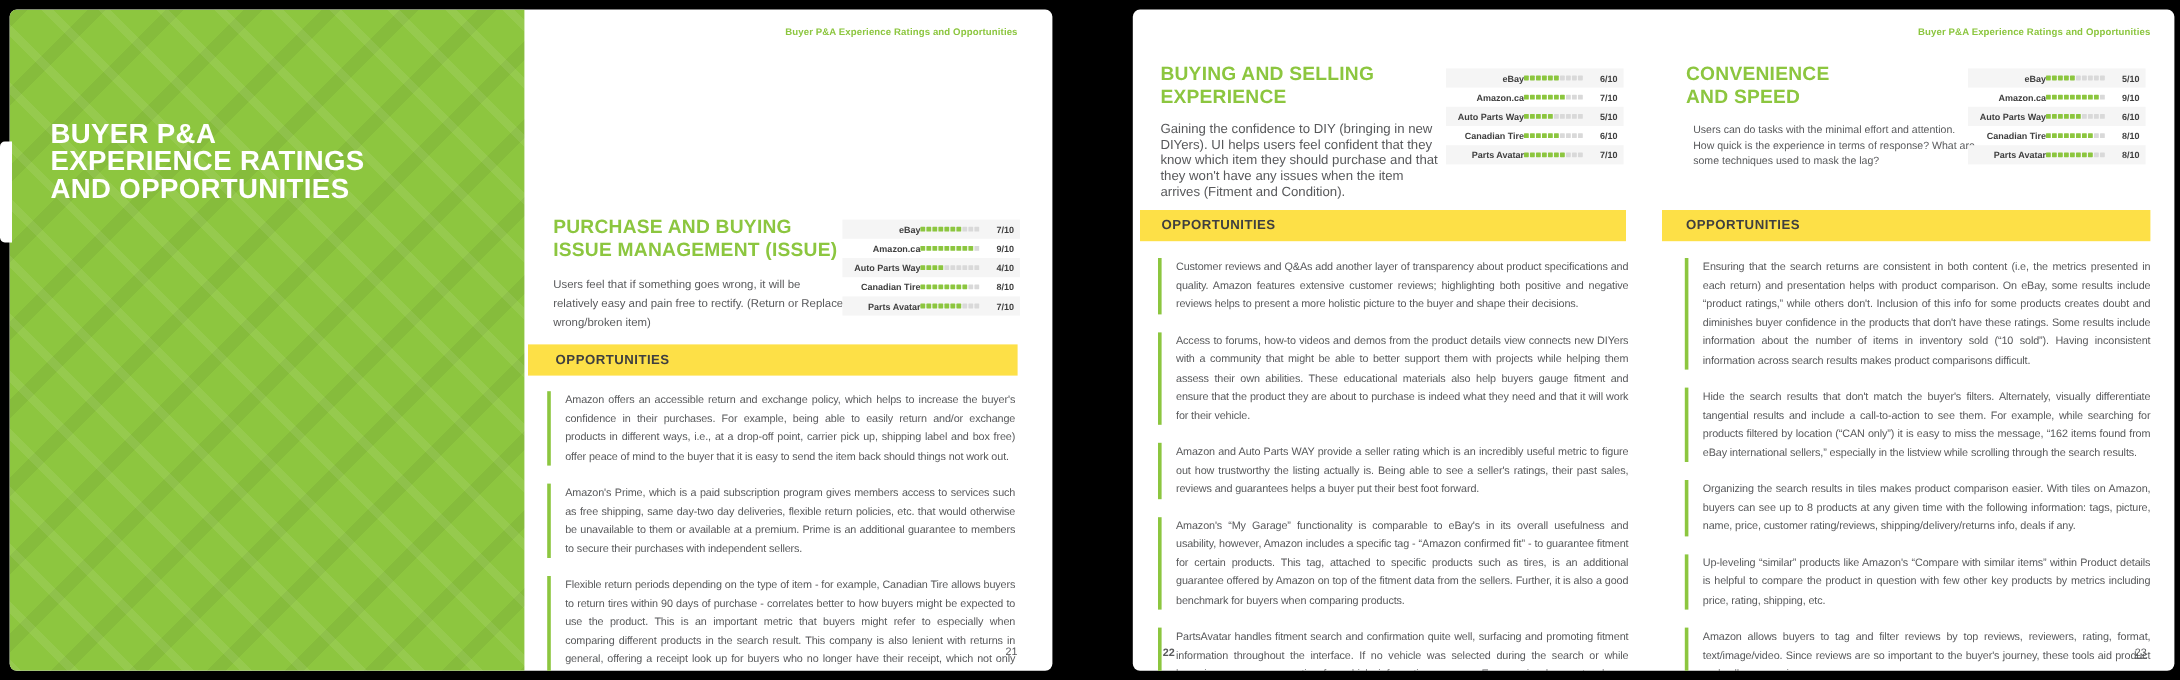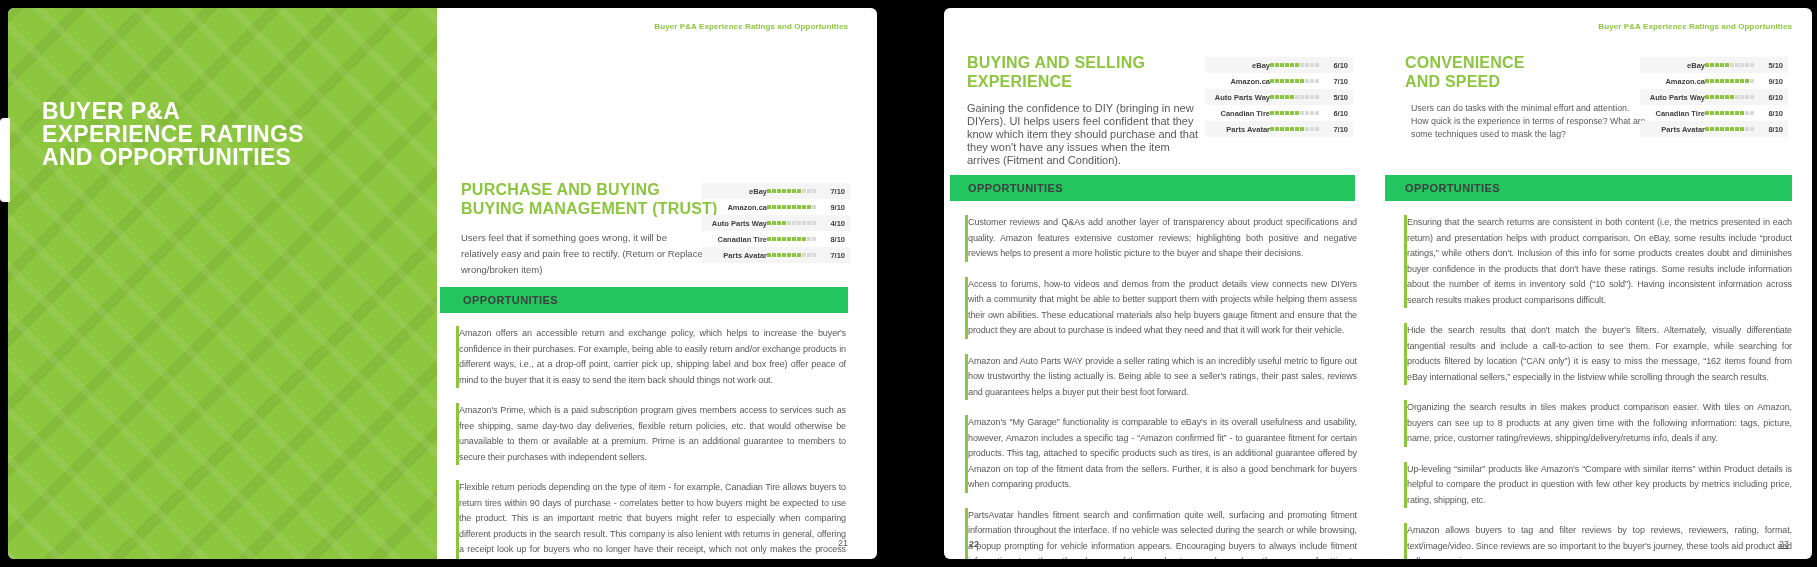--- a/index.html
+++ b/index.html
@@ -51,28 +51,28 @@
   .rtable { position:absolute; width:148px;text-align:right; }
   .rrow { display:flex; align-items:center; height:16px; padding:0 5px; box-sizing:border-box; }
   .rrow:nth-child(odd) { background:#F5F5F5; }
   .rname  { flex:0 0 60px; font-size:7.5px; font-weight:bold; color:#3E3E3E; white-space:nowrap; }
   .dots   { display:flex; gap:1px; }
   .dot    { width:4px; height:4px; background:#D9D9D9; border-radius:0.5px; }
   .dot.on { background:#8CC63F; }
   .rscore { margin-left:auto; font-size:7.5px; font-weight:bold; color:#3E3E3E; }
 
   .band {
-    position:absolute; height:26px; background:#22c55e;
+    position:absolute; height:26px; background:#fde047;
     display:flex; align-items:center; box-sizing:border-box;
   }
   .band span { font-size:11px; font-weight:bold; color:#3F3F3F; letter-spacing:0.4px; }
 
   .bullets { position:absolute; }
   .bullet {
-    border-left:3px solid #8CC63F; padding-left:0; margin-bottom:15px;
+    border-left:3px solid #8CC63F; padding-left:12px; margin-bottom:15px;
     font-size:9px; line-height:15.5px; letter-spacing:-0.1px;
     color:#58595B; text-align:justify;
   }
   .pagenum { position:absolute; font-size:9px; color:#58595B; }
 
   
   #lp-title   { left:453px; top:172px; }
   #lp-intro   { left:453px; top:222px; width:242px; font-size:9.5px; line-height:16px; }
   #lp-table   { left:694px; top:175px; }
   #lp-band    { left:432px; right:29px; top:279px; padding-left:23px; }
@@ -106,21 +106,21 @@
       <div>BUYER P&amp;A</div>
       <div>EXPERIENCE RATINGS</div>
       <div>AND OPPORTUNITIES</div>
     </div>
   </div>
 
   <div class="running" id="lp-running">Buyer P&amp;A Experience Ratings and Opportunities</div>
 
   <div class="sec-title" id="lp-title">
     <div>PURCHASE AND BUYING</div>
-    <div>BUYING MANAGEMENT (TRUST)</div>
+    <div>ISSUE MANAGEMENT (ISSUE)</div>
   </div>
 
   <div class="intro" id="lp-intro">Users feel that if something goes wrong, it will be relatively easy and pain free to rectify. (Return or Replace wrong/broken item)</div>
 
   <div class="rtable" id="lp-table">
     <div class="rrow">
       <span class="rname">eBay</span>
       <span class="dots">
           <span class="dot on"></span>
           <span class="dot on"></span>

